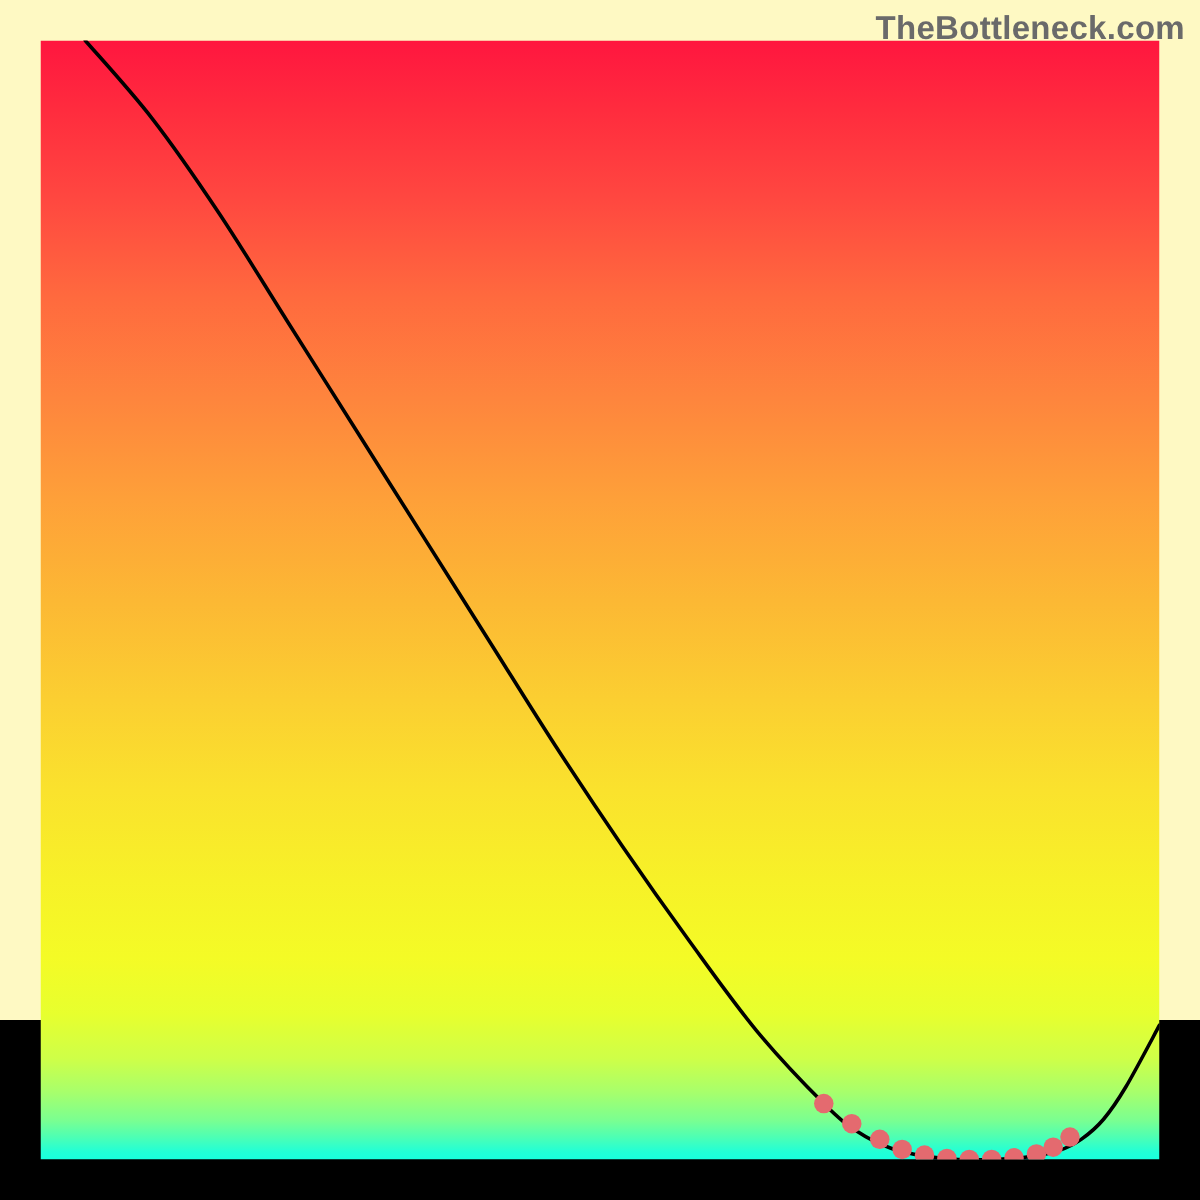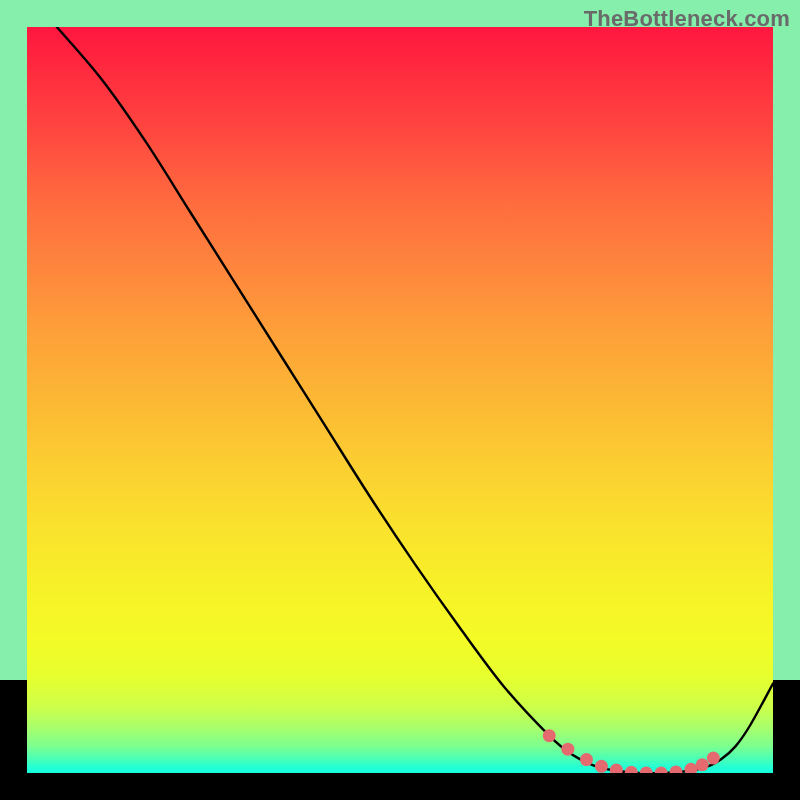--- a/index.html
+++ b/index.html
@@ -8,21 +8,21 @@
     width: 800px;
     height: 800px;
     background: #000;
     overflow: hidden;
     font-family: Arial, Helvetica, sans-serif;
   }
   .stage {
     position: relative;
     width: 800px;
     height: 680px;
-    background: #86efac;
+    background: #fef9c3;
   }
   .plot {
     position: absolute;
     left: 27px;
     top: 27px;
     width: 746px;
     height: 746px;
     overflow: hidden;
   }
   .grad {

